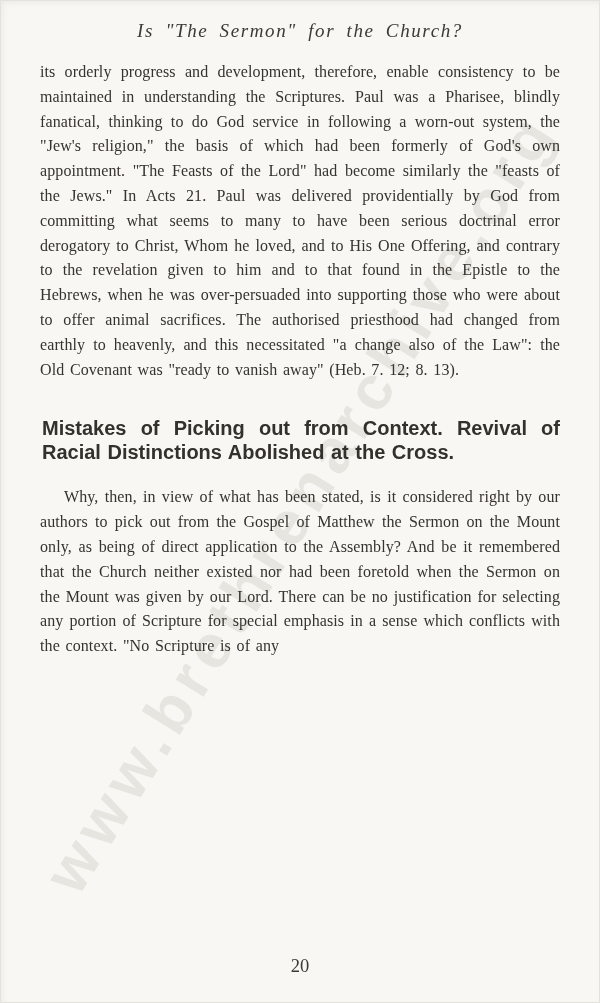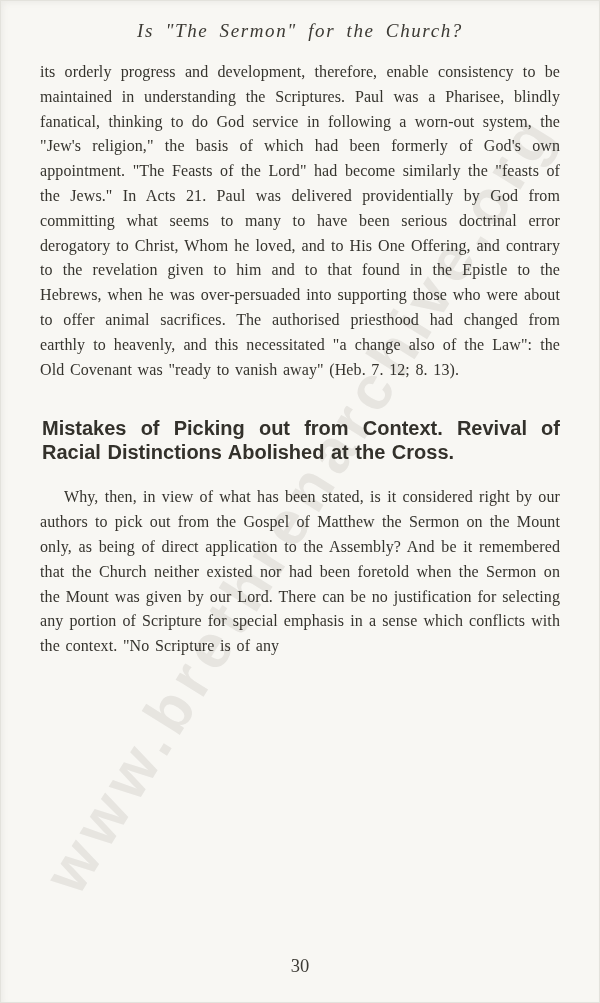--- a/index.html
+++ b/index.html
@@ -91,13 +91,13 @@
   <div class="running-head">Is "The Sermon" for the Church?</div>
 
   <p class="body-text para-1">its orderly progress and development, therefore, enable consistency to be maintained in understanding the Scriptures.  Paul was a Pharisee, blindly fanatical, thinking to do God service in following a worn-out system, the "Jew's religion," the basis of which had been formerly of God's own appointment.  "The Feasts of the Lord" had become similarly the "feasts of the Jews."  In Acts 21. Paul was delivered providentially by God from committing what seems to many to have been serious doctrinal error derogatory to Christ, Whom he loved, and to His One Offering, and contrary to the revelation given to him and to that found in the Epistle to the Hebrews, when he was over-persuaded into supporting those who were about to offer animal sacrifices.  The authorised priesthood had changed from earthly to heavenly, and this necessitated "a change also of the Law": the Old Covenant was "ready to vanish away" (Heb. 7. 12; 8. 13).</p>
 
   <div class="section-heading">Mistakes of Picking out from Context.  Revival of Racial Distinctions Abolished at the Cross.</div>
 
   <p class="body-text para-2">Why, then, in view of what has been stated, is it considered right by our authors to pick out from the Gospel of Matthew the Sermon on the Mount only, as being of direct application to the Assembly?  And be it remembered that the Church neither existed nor had been foretold when the Sermon on the Mount was given by our Lord.  There can be no justification for selecting any portion of Scripture for special emphasis in a sense which conflicts with the context.  "No Scripture is of any</p>
 
 </div>
 
-<div class="page-number">30</div>
+<div class="page-number">20</div>
 
 </body></html>

